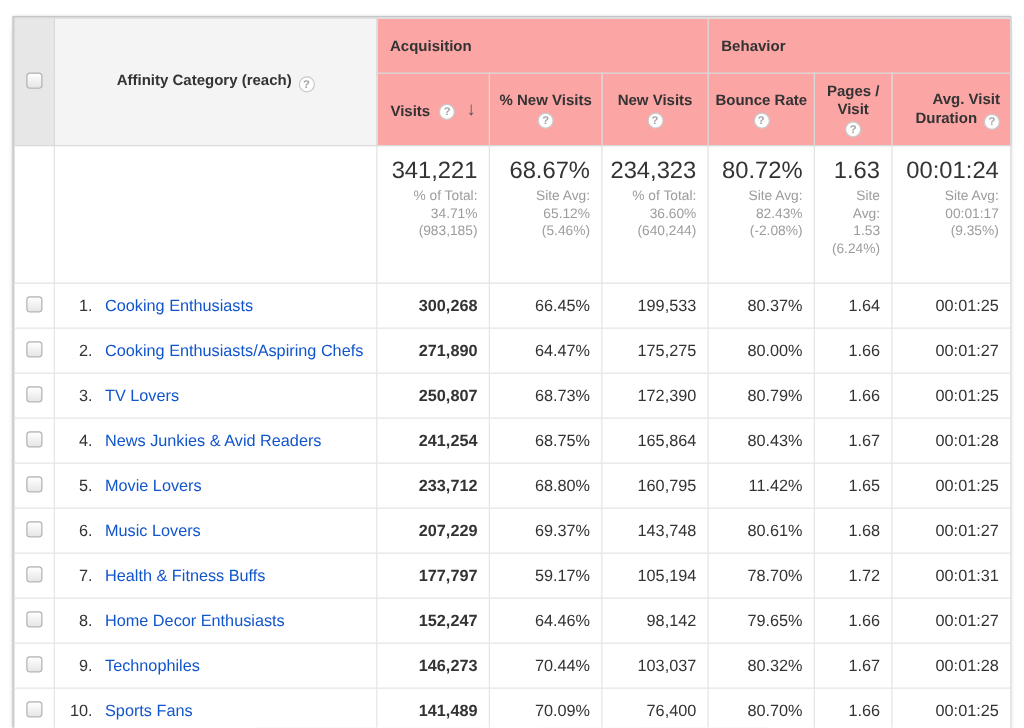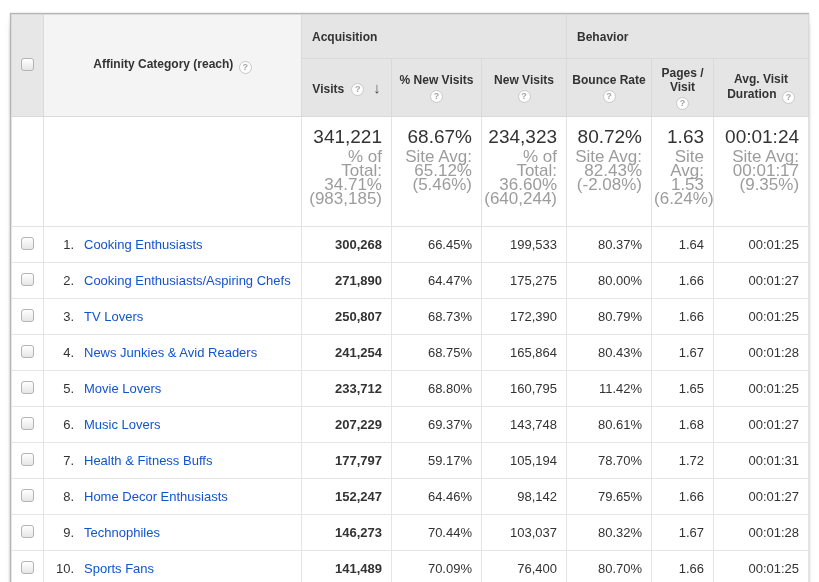--- a/index.html
+++ b/index.html
@@ -32,21 +32,21 @@
   col.c-pnv   { width:90px; }
   col.c-nv    { width:85px; }
   col.c-br    { width:85px; }
   col.c-ppv   { width:62px; }
   col.c-avd   { width:95px; }
 
   th, td { vertical-align:middle; }
 
   
   thead th {
-    background:#e5e5e5; color:#333; font-size:12px; font-weight:bold;
+    background:#fca5a5; color:#333; font-size:12px; font-weight:bold;
     border:1px solid #d9d9d9;
   }
   tr.band-row { height:44px; }
   tr.cols-row { height:58px; }
   th.band { text-align:left; padding-left:10px; }
   th.th-check {
     background:#e7e7e7; text-align:center;
   }
   th.th-category {
     background:#f4f4f4; text-align:center; font-size:12px;
@@ -73,21 +73,21 @@
     width:13px; height:13px; border:1px solid #b3b3b3; border-radius:3px;
     background:linear-gradient(#ffffff,#e6e6e6); cursor:pointer; display:inline-block;
   }
 
   
   tr.summary-row { height:110px; }
   tr.summary-row td { border:1px solid #e2e2e2; vertical-align:top; background:#fff; }
   td.td-sum { text-align:right; padding:9px 9px 0 2px; }
   .sum-value { font-size:19px; color:#333; letter-spacing:0; }
   .sum-sub {
-    font-size:17px; color:#9c9c9c; line-height:14px; margin-top:2px;
+    font-size:11px; color:#9c9c9c; line-height:14px; margin-top:2px;
     white-space:pre-line;
   }
   td.td-check-blank { background:#f7f7f7; }
   td.td-cat-blank   { background:#fbfbfb; }
 
   
   tr.data-row { height:36px;padding-left:28px; }
   tr.data-row td { border:1px solid #e5e5e5; font-size:13px; color:#333; background:#fff; }
   td.td-check { background:#f7f7f7; text-align:center; }
   td.td-cat { text-align:left; }
@@ -148,21 +148,21 @@
           </th>
           <th class="th-metric">
             <span class="lbl-stack">Bounce Rate</span>
             <span class="qicon qicon-under">?</span>
           </th>
           <th class="th-metric">
             <span class="lbl-stack">Pages / Visit</span>
             <span class="qicon qicon-under">?</span>
           </th>
           <th class="th-metric">
-            <span class="lbl-wrap th-avd-inner" style="display:inline-block;">
+            <span class="lbl-wrap th-avd-inner" style="display:inline-block;text-align:right;">
               <span>Avg. Visit Duration</span>
               <span class="qicon">?</span>
             </span>
           </th>
         </tr>
       </thead>
       <tbody>
         <tr class="summary-row">
           <td class="td-check-blank"></td>
           <td class="td-cat-blank"></td>

